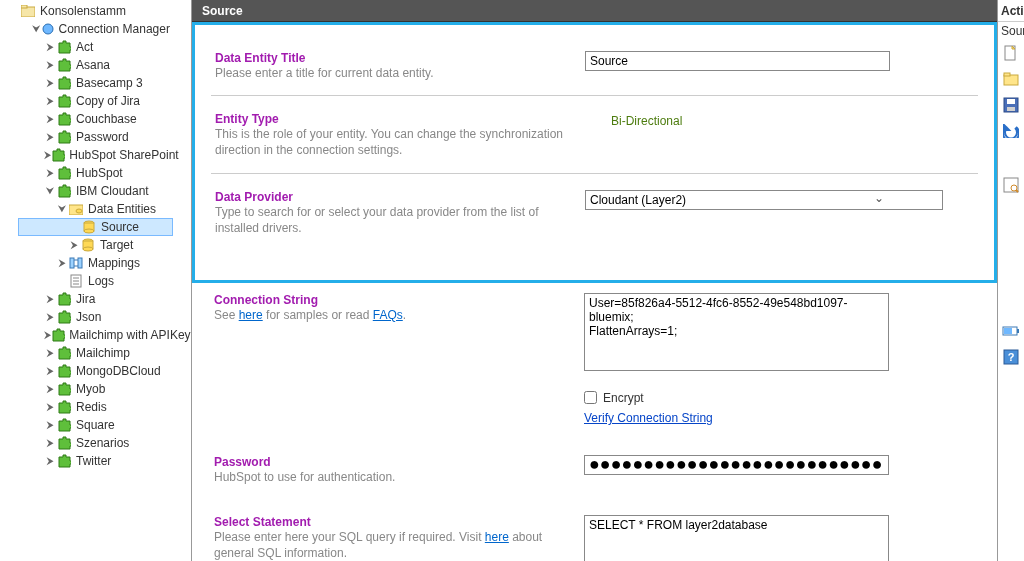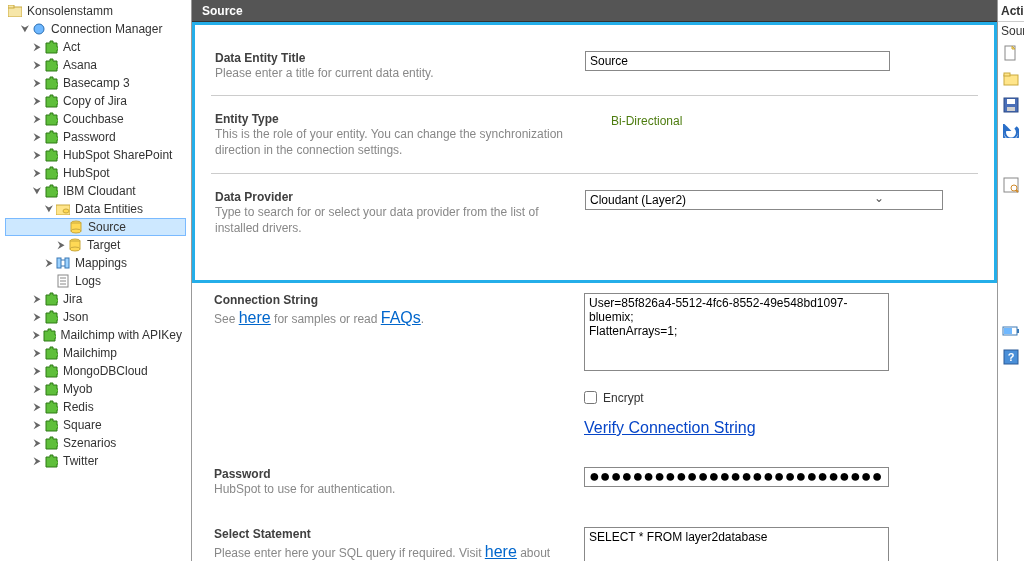--- a/index.html
+++ b/index.html
@@ -12,21 +12,21 @@
     height: 561px;
     overflow: hidden;
     display: flex;
   }
 
   
   .sidebar {
     width: 192px;
     border-right: 1px solid #999;
     background: #fff;
-    padding: 2px 5px;
+    padding: 2px 18px;
     overflow: hidden;
     font-size: 12px;
   }
   .tree ul { list-style: none; }
   .tree li { white-space: nowrap; }
   .tree .row {
     display: flex;
     align-items: center;
     height: 18px;
     padding-right: 4px;
@@ -88,21 +88,21 @@
     padding: 16px 4px 14px 4px;
     gap: 20px;
   }
   .form-section:last-child { border-bottom: none; }
   .form-left {
     width: 350px;
     color: #777;
   }
   .form-left .title {
     font-weight: bold;
-    color: #404040;
+    color: #a21caf;
     font-size: 12px;
   }
   .form-left .desc {
     color: #888;
     font-size: 12px;
     line-height: 1.35;
   }
   .form-left a { color: #0066cc; text-decoration: underline; }
   .form-right {
     flex: 1;
@@ -154,21 +154,21 @@
     height: 78px;
   }
   .static-val {
     font-size: 12px;
     color: #4d7c0f;
     padding-top: 2px;
     padding-left: 26px;
   }
   .checkbox-row { display:flex; align-items:center; gap:6px; font-size:12px; margin-top:14px; }
   .checkbox-row input { width:13px; height:13px; }
-  .link { color: #0645c8; text-decoration: underline; font-size:16px;margin-top:8px; }
+  .link { color: #0645c8; text-decoration: underline; font-size:12px; }
   .password-input {
     width: 305px;
     height: 20px;
     border: 1px solid #888;
     padding: 1px 4px;
     font-family: inherit;
     font-size: 18px;
     letter-spacing: 0px;
     line-height: 14px;
   }

